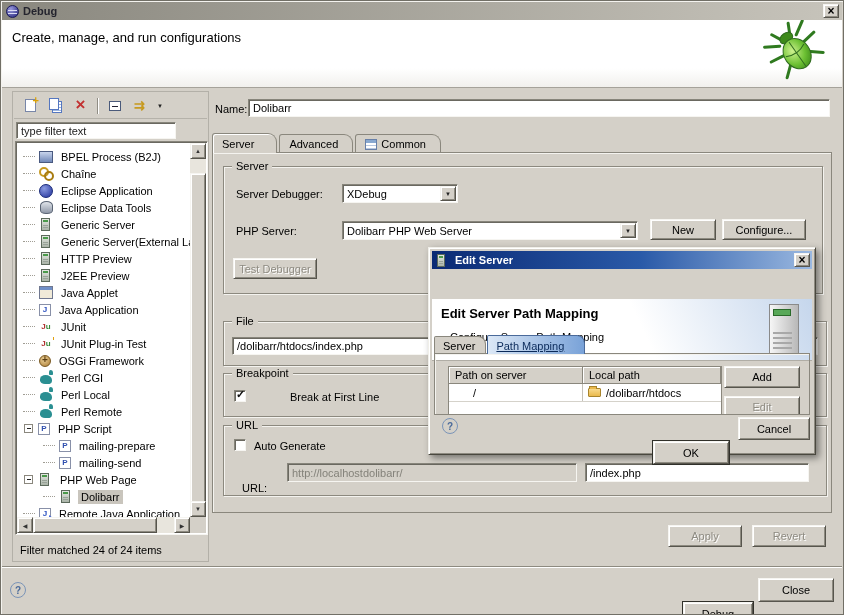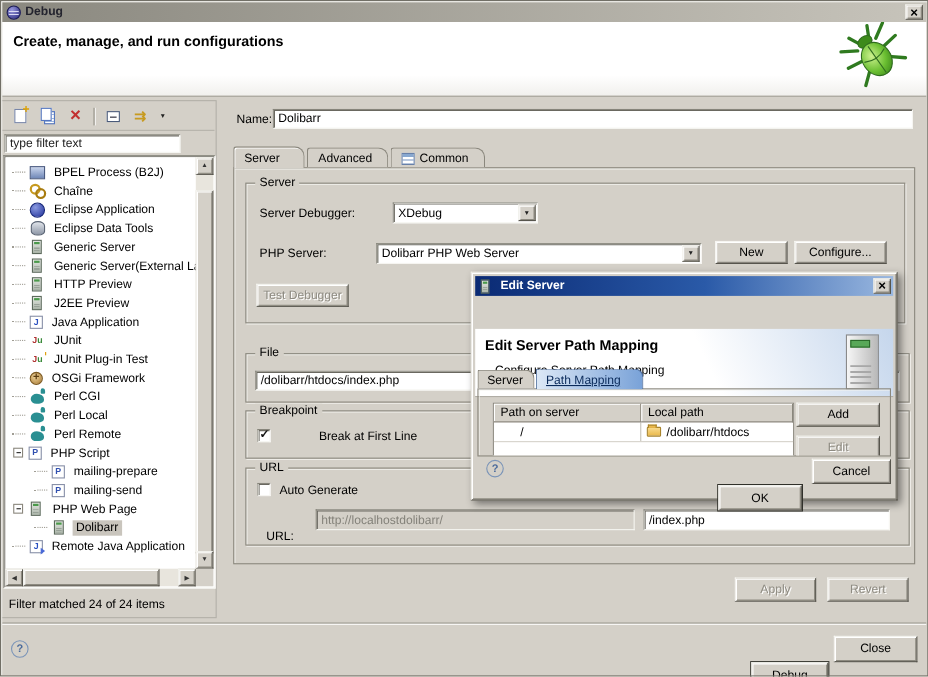--- a/index.html
+++ b/index.html
@@ -30,25 +30,25 @@
     border:1px solid #1a1a5a; }
   .eclipse-logo::after { content:""; position:absolute; left:1px; right:1px; top:3px; height:7px;
     background: linear-gradient(#0000 0 1px, #dcdcf4 1px 2px, #0000 2px 4px, #dcdcf4 4px 5px, #0000 5px); }
   #titlebar .t { font-weight:bold; color:#24242e; }
   .winbtn { width:16px; height:14px; margin-left:auto; position:relative; font-weight:bold; }
   .winbtn::after { content:"×"; font-size:12px; line-height:11px; }
 
   
   #banner { left:2px; top:20px; right:2px; height:68px;
     background:linear-gradient(180deg,#ffffff 72%,#f1f0ed); border-bottom:1px solid #a5a29a; }
-  #banner h1 { position:absolute; left:10px; top:10px; margin:0; font-size:13px; font-weight:bold; }
+  #banner h1 { position:absolute; left:10px; top:10px; margin:0; font-size:13px; font-weight:normal; }
   #bug { position:absolute; right:8px; top:0px; }
 
   
-  #sidebar { left:0; top:91px; width:197px; height:471px; border:1px solid #b3b0a8; background:#d4d0c8; }
+  #sidebar { left:12px; top:91px; width:197px; height:471px; border:1px solid #b3b0a8; background:#d4d0c8; }
   #sb-toolbar { position:absolute; left:1px; top:1px; right:1px; height:26px;
     display:flex; align-items:center; gap:8px; padding-left:8px; border-bottom:1px solid #b5b2aa; }
   .tb { width:17px; height:17px; position:relative; display:flex; align-items:center; justify-content:center; }
   .page { width:11px; height:13px; background:#fff; border:1px solid #7886a8; }
   .ic-new .plus { position:absolute; top:-3px; right:0px; }
   .ic-new .plus::after { content:"+"; color:#dca206; font-weight:bold; font-size:11px; }
   .ic-dup .pg1 { position:absolute; left:2px; top:1px; width:10px; height:12px; background:#fff; border:1px solid #5577c0; }
   .ic-dup .pg2 { position:absolute; left:5px; top:4px; width:10px; height:12px; border:1px solid #5577c0;
     background:repeating-linear-gradient(#fff 0 2px, #9ab4e0 2px 3px); }
   .ic-del::after { content:"×"; color:#c23030; font-size:17px; font-weight:bold; margin-top:-2px; }
@@ -133,21 +133,21 @@
   .grid-icon { width:12px; height:11px; border:1px solid #6880a8;
     background: linear-gradient(#88a8d0 0 3px, #0000 3px), repeating-linear-gradient(180deg,#0000 0 2px, #b8c8e0 2px 3px), #fff; }
   #tabbody { position:absolute; left:6px; top:61px; width:620px; height:361px; border:1px solid #8a877d;
     box-shadow: inset 1px 1px 0 #f4f3ef; }
 
   .group { position:absolute; border:1px solid #8c897f; box-shadow: inset 1px 1px 0 #f4f3ef, 1px 1px 0 #f4f3ef; }
   .group .glabel { position:absolute; top:-7px; left:8px; background:#d4d0c8; padding:0 4px; }
 
   #grp-server { left:10px; top:13px; width:600px; height:128px; }
   #lbl-debugger { position:absolute; left:12px; top:21px; }
-  #combo-debugger { position:absolute; left:118px; top:17px; width:132px; height:19px;margin-left:15px; }
+  #combo-debugger { position:absolute; left:118px; top:17px; width:116px; height:19px; }
   #lbl-phpserver { position:absolute; left:12px; top:58px; }
   #combo-phpserver { position:absolute; left:118px; top:54px; width:296px; height:19px; }
   .combo { display:flex; align-items:center; padding-left:4px; position:relative; }
   .combo .cb { position:absolute; right:1px; top:1px; bottom:1px; width:16px; display:flex; align-items:center; justify-content:center; }
   .combo .cb::after { content:"▼"; font-size:6px; color:#222; }
   #btn-new { position:absolute; left:426px; top:52px; width:66px; height:21px; }
   #btn-configure { position:absolute; left:498px; top:52px; width:84px; height:21px;text-align:right; }
   #btn-testdebugger { position:absolute; left:9px; top:91px; width:84px; height:21px; }
 
   #grp-file { left:10px; top:168px; width:604px; height:45px; }
@@ -318,20 +318,25 @@
         </div>
         <div class="tree-row">
           <span class="dots"></span>
           <span class="ti server-icon">
             <i></i>
           </span>
           <span class="tlabel">J2EE Preview</span>
         </div>
         <div class="tree-row">
           <span class="dots"></span>
+          <span class="ti applet-icon"></span>
+          <span class="tlabel">Java Applet</span>
+        </div>
+        <div class="tree-row">
+          <span class="dots"></span>
           <span class="ti java-icon"></span>
           <span class="tlabel">Java Application</span>
         </div>
         <div class="tree-row">
           <span class="dots"></span>
           <span class="ti junit-icon"></span>
           <span class="tlabel">JUnit</span>
         </div>
         <div class="tree-row">
           <span class="dots"></span>

